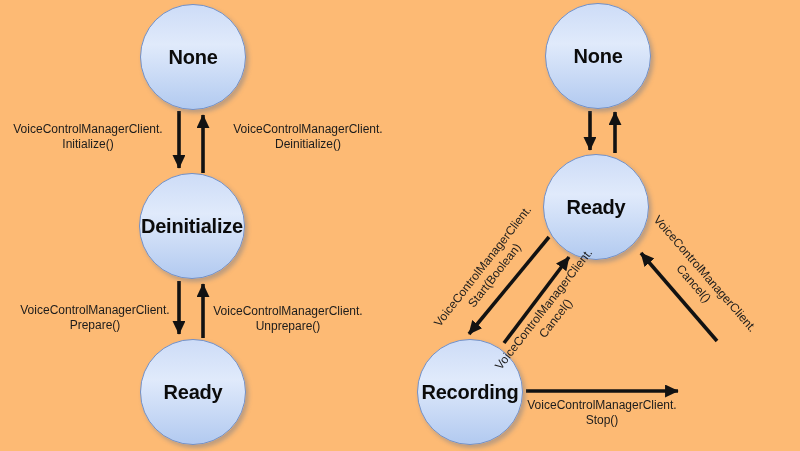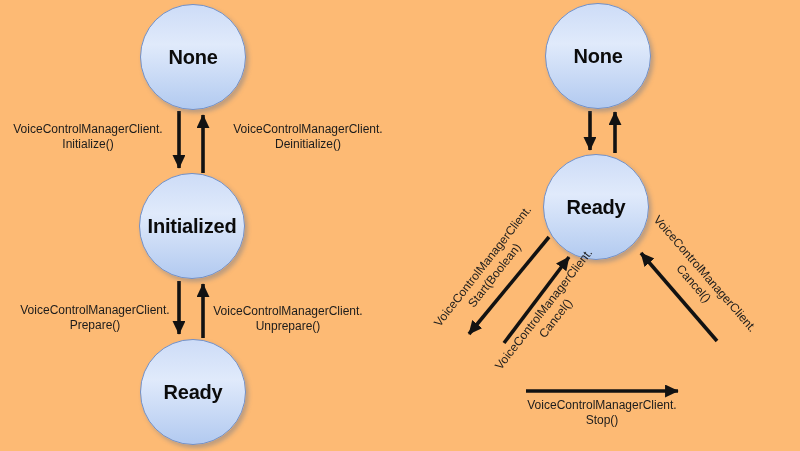--- a/index.html
+++ b/index.html
@@ -68,31 +68,34 @@
       <line x1="504" y1="343" x2="569" y2="257" marker-end="url(#ah)"></line>
       <line x1="717" y1="341" x2="641" y2="253" marker-end="url(#ah)"></line>
       <line x1="526" y1="391" x2="678" y2="391" marker-end="url(#ah)"></line>
     </g>
   </svg>
 
   <div class="state-circle" style="left:140px;top:4px;">
     <span class="state-label">None</span>
   </div>
   <div class="state-circle" style="left:139px;top:173px;">
-    <span class="state-label">Initialized</span>
+    <span class="state-label">Deinitialize</span>
   </div>
   <div class="state-circle" style="left:140px;top:339px;">
     <span class="state-label">Ready</span>
   </div>
 
   <div class="state-circle" style="left:545px;top:3px;">
     <span class="state-label">None</span>
   </div>
   <div class="state-circle" style="left:543px;top:154px;">
     <span class="state-label">Ready</span>
+  </div>
+  <div class="state-circle" style="left:417px;top:339px;">
+    <span class="state-label">Recording</span>
   </div>
 
   <div class="edge-label" style="left:3px;top:122px;">VoiceControlManagerClient.
 Initialize()</div>
   <div class="edge-label" style="left:223px;top:122px;">VoiceControlManagerClient.
 Deinitialize()</div>
   <div class="edge-label" style="left:10px;top:303px;">VoiceControlManagerClient.
 Prepare()</div>
   <div class="edge-label" style="left:203px;top:304px;">VoiceControlManagerClient.
 Unprepare()</div>

